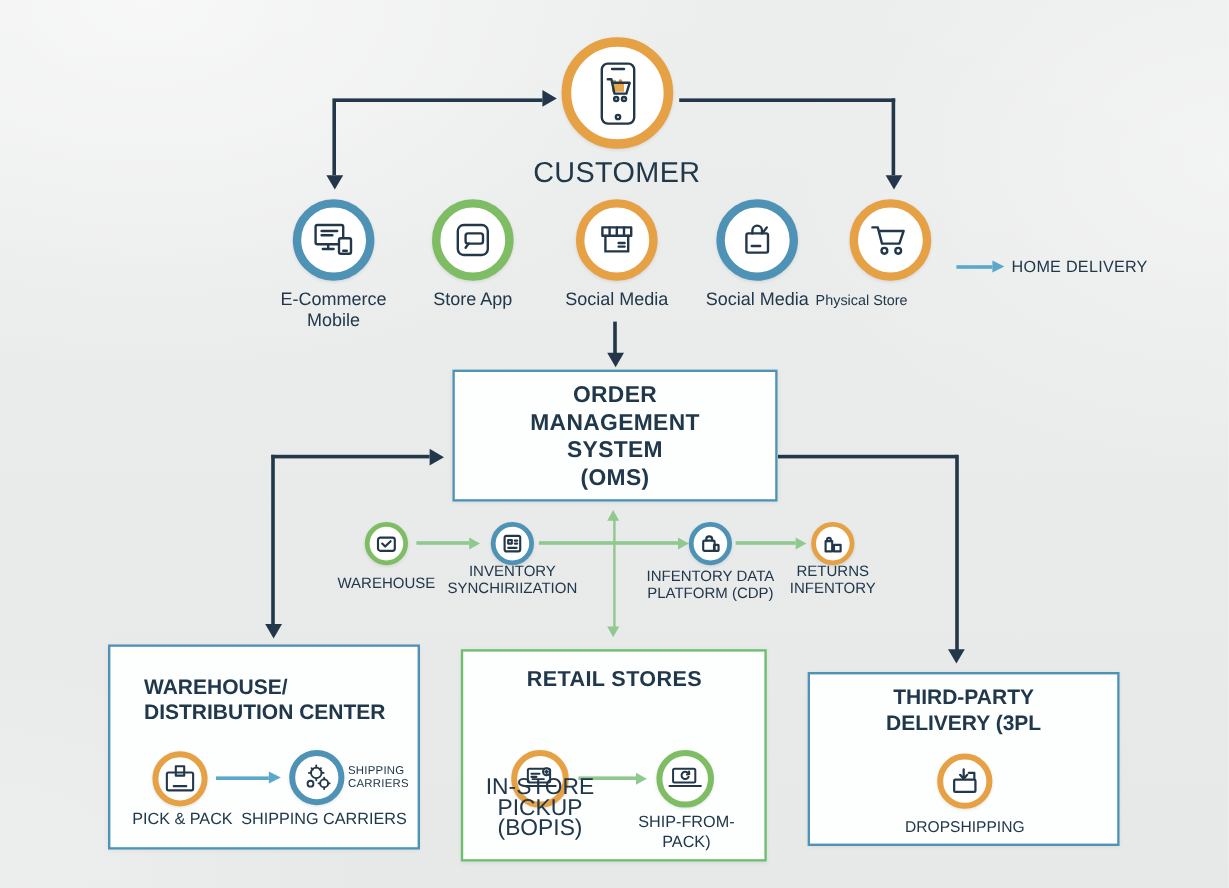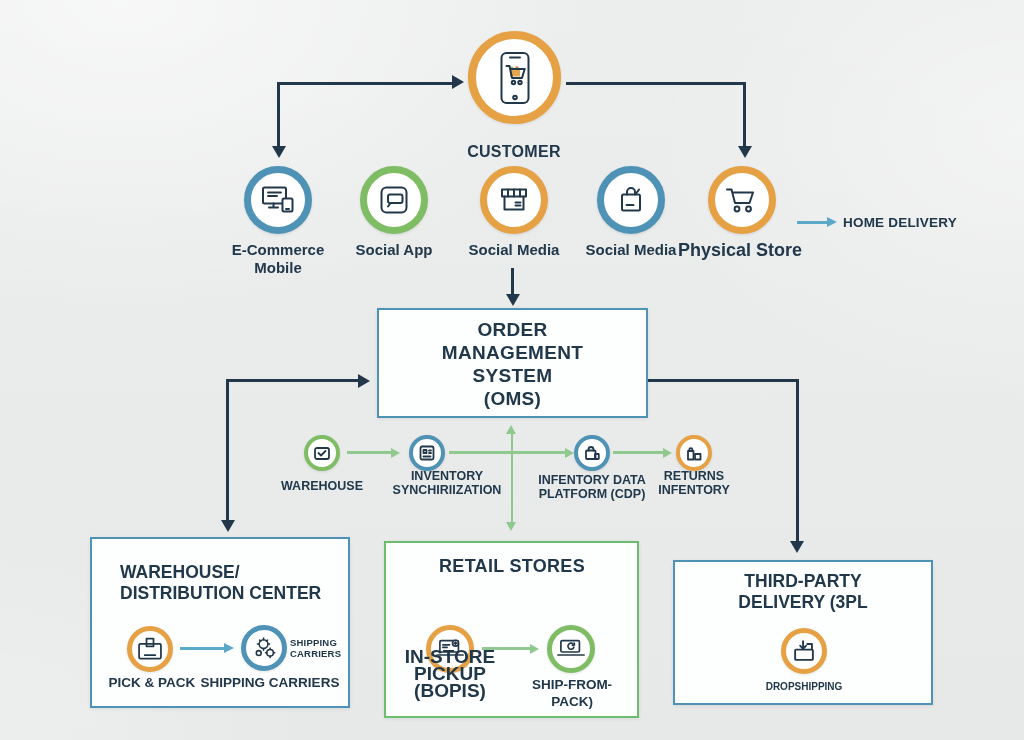--- a/index.html
+++ b/index.html
@@ -8,21 +8,21 @@
     font-family:"Liberation Sans",sans-serif;
     background:
       radial-gradient(1100px 700px at 12% 0%, rgba(255,255,255,.6), rgba(255,255,255,0) 45%),
       radial-gradient(900px 650px at 100% 18%, rgba(255,255,255,.38), rgba(255,255,255,0) 42%),
       radial-gradient(800px 600px at 0% 100%, rgba(255,255,255,.25), rgba(255,255,255,0) 40%),
       linear-gradient(#ECEDED,#E7E8E8);
   }
   .circ{position:absolute;border-radius:50%;background:#fff;display:flex;align-items:center;justify-content:center;
         box-sizing:border-box;border-style:solid;box-shadow:0 1px 3px rgba(0,0,0,.10);}
   .r-o{border-color:#E5A144}.r-b{border-color:#4E93B5}.r-g{border-color:#7EBD64}
-  .t{position:absolute;color:#21384B;white-space:pre-line;text-align:center;font-weight:700;}
+  .t{position:absolute;color:#21384B;white-space:pre-line;text-align:center;font-weight:400;}
   .box{position:absolute;background:#FDFEFE;border:2.5px solid #4E93B5;box-sizing:border-box;
        box-shadow:0 1px 4px rgba(0,0,0,.07);}
   .box.gr{border-color:#6CBD6E;}
   .hl{position:absolute;height:3px;}
   .vl{position:absolute;width:3px;}
   .navy{background:#22384A}.grn{background:#8FC98F}.blu{background:#5BA8C9}
   .ah{position:absolute;width:0;height:0;border-style:solid;}
   .ah-r-n{border-width:7px 0 7px 12px;border-color:transparent transparent transparent #22384A;}
   .ah-d-n{border-width:12px 7px 0 7px;border-color:#22384A transparent transparent transparent;}
   .ah-r-g{border-width:5px 0 5px 9px;border-color:transparent transparent transparent #8FC98F;}
@@ -93,21 +93,21 @@
       <path d="M16 7.5h10"></path>
       <circle cx="21" cy="47.5" r="1.8"></circle>
       <rect x="16" y="20" width="10" height="6.5" fill="#E5A144" stroke="none" opacity=".95"></rect>
       <circle cx="18" cy="18" r="1.6" fill="#7EBD64" stroke="none"></circle>
       <circle cx="23" cy="17.6" r="1.6" fill="#E57E44" stroke="none"></circle>
       <path d="M12.5 16h3l2.5 12h10l2.7-9H16.5"></path>
       <circle cx="19.5" cy="32.5" r="1.7"></circle>
         <circle cx="26" cy="32.5" r="1.7"></circle>
     </svg>
   </div>
-  <div class="t" style="left:434px;top:143px;width:160px;font-size:16px;font-weight:700;letter-spacing:.3px">CUSTOMER</div>
+  <div class="t" style="left:434px;top:131px;width:160px;font-size:24px;font-weight:400;letter-spacing:.3px">CUSTOMER</div>
 
   <div class="circ r-b" style="left:244px;top:166px;width:68px;height:68px;border-width:7px">
     <svg class="ic" width="36" height="30" viewBox="0 0 36 30">
       <rect x="3" y="2.5" width="23" height="16" rx="1.5"></rect>
       <path d="M8 7.5h13M8 11h9"></path>
       <path d="M13.5 18.5v3.5M9 22.5h9"></path>
       <rect x="22.5" y="13.5" width="10" height="13" rx="1.5" style="fill:#fff"></rect>
       <path d="M26 24h3"></path>
     </svg>
   </div>
@@ -137,24 +137,24 @@
   <div class="circ r-o" style="left:708px;top:166px;width:68px;height:68px;border-width:7px">
     <svg class="ic" width="38" height="32" viewBox="0 0 38 32">
       <path d="M4 5.5h4.5L12 19h14.5L30 8.5H10"></path>
       <circle cx="14" cy="25" r="2.4"></circle>
         <circle cx="25.5" cy="25" r="2.4"></circle>
     </svg>
   </div>
 
   <div class="t" style="left:198px;top:241px;width:160px;font-size:15px;line-height:18px">E-Commerce
 Mobile</div>
-  <div class="t" style="left:314px;top:241px;width:160px;font-size:15px;line-height:18px">Social App</div>
+  <div class="t" style="left:314px;top:241px;width:160px;font-size:15px;line-height:18px">Store App</div>
   <div class="t" style="left:434px;top:241px;width:160px;font-size:15px;line-height:18px">Social Media</div>
   <div class="t" style="left:551px;top:241px;width:160px;font-size:15px;line-height:18px">Social Media</div>
-  <div class="t" style="left:660px;top:241px;width:160px;font-size:18px;line-height:18px">Physical Store</div>
+  <div class="t" style="left:638px;top:241px;width:160px;font-size:12px;line-height:18px">Physical Store</div>
 
   <div class="box" style="left:377px;top:308px;width:271px;height:110px"></div>
   <div class="t" style="left:377px;top:318px;width:271px;font-size:19px;line-height:23px;font-weight:800;letter-spacing:.3px">ORDER
 MANAGEMENT
 SYSTEM
 (OMS)</div>
 
   <div class="circ r-g" style="left:304px;top:435px;width:36px;height:36px;border-width:4px">
     <svg class="ic" width="22" height="22" viewBox="0 0 22 22" style="stroke-width:1.8">
       <rect x="4" y="6" width="14" height="11" rx="2"></rect>
@@ -177,21 +177,21 @@
   </div>
   <div class="circ r-o" style="left:676px;top:435px;width:36px;height:36px;border-width:4px">
     <svg class="ic" width="22" height="22" viewBox="0 0 22 22" style="stroke-width:1.8">
       <rect x="5" y="9" width="5.5" height="8.5"></rect>
       <path d="M6.3 9V7.6a1.5 1.5 0 0 1 3 0V9"></path>
       <rect x="12" y="12" width="5.5" height="5.5"></rect>
     </svg>
   </div>
 
   <div class="t" style="left:242px;top:479px;width:160px;font-size:12.5px;line-height:14px">WAREHOUSE</div>
-  <div class="t" style="left:362px;top:469px;width:170px;font-size:12.5px;line-height:14px">INVENTORY
+  <div class="t" style="left:342px;top:469px;width:170px;font-size:12.5px;line-height:14px">INVENTORY
 SYNCHIRIIZATION</div>
   <div class="t" style="left:502px;top:473px;width:180px;font-size:12.5px;line-height:14px">INFENTORY DATA
 PLATFORM (CDP)</div>
   <div class="t" style="left:614px;top:469px;width:160px;font-size:12.5px;line-height:14px">RETURNS
 INFENTORY</div>
 
   <div class="box" style="left:90px;top:537px;width:260px;height:171px"></div>
   <div class="t" style="left:120px;top:562px;width:218px;text-align:left;font-size:17.5px;line-height:21px;font-weight:800">WAREHOUSE/
 DISTRIBUTION CENTER</div>
   <div class="circ r-o" style="left:127px;top:626px;width:46px;height:46px;border-width:5px">
@@ -251,15 +251,15 @@
   <div class="t" style="left:703px;top:571px;width:200px;font-size:17.5px;line-height:21px;font-weight:800">THIRD-PARTY
 DELIVERY (3PL</div>
   <div class="circ r-o" style="left:781px;top:628px;width:46px;height:46px;border-width:5px">
     <svg class="ic" width="28" height="28" viewBox="0 0 30 30" style="stroke-width:2">
       <rect x="5.5" y="13.5" width="19" height="11" rx="1"></rect>
       <path d="M14 4.5v7"></path>
       <path d="M10.8 9.3l3.2 3.4 3.2-3.4"></path>
       <path d="M18.5 7.5h5v5"></path>
     </svg>
   </div>
-  <div class="t" style="left:724px;top:681px;width:160px;font-size:10px">DROPSHIPPING</div>
+  <div class="t" style="left:724px;top:681px;width:160px;font-size:13px">DROPSHIPPING</div>
 
 </div>
 
 </body></html>

